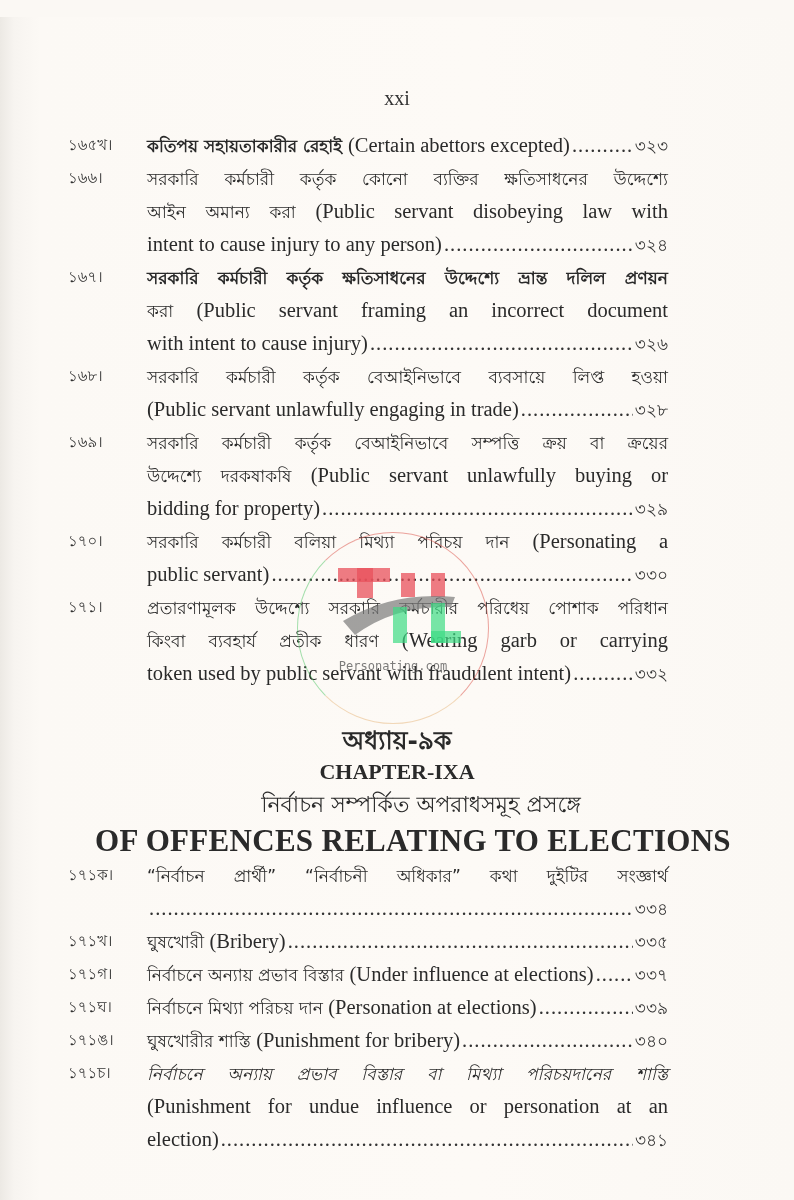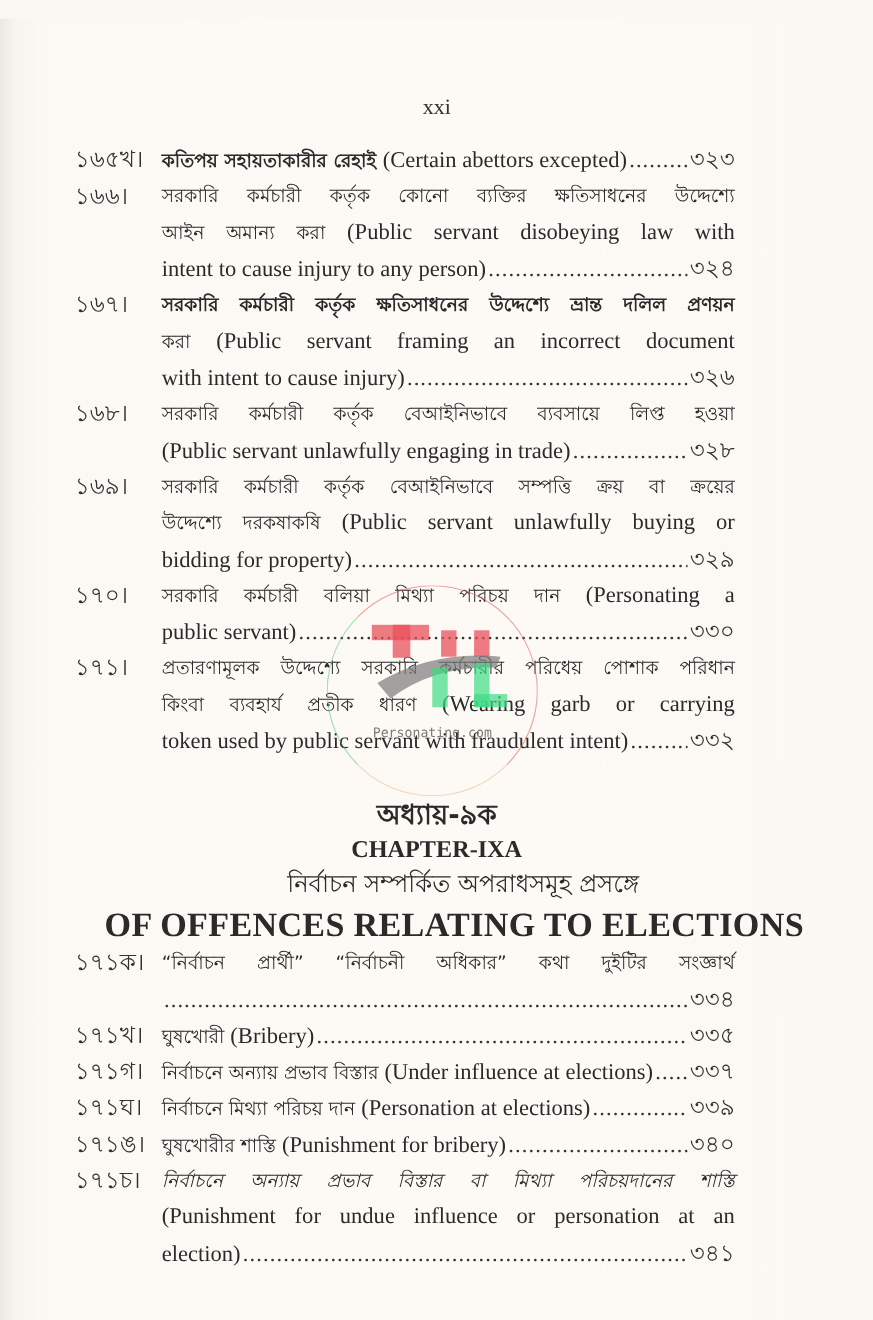--- a/index.html
+++ b/index.html
@@ -18,37 +18,37 @@
     position: absolute; top: 70px; left: 0; width: 794px; text-align: center;
     font-size: 20px; color: #333;
   }
   .toc { position: absolute; left: 68px; width: 600px; }
   .entry { position: relative; }
   .line {
     height: 33px; line-height: 33px; font-size: 20.5px; white-space: nowrap;
     position: relative;
   }
   .num {
-    position: absolute; left: 0; top: 0; font-size: 21px; color: #333;
+    position: absolute; left: 0; top: 0; font-size: 15px; color: #333;
   }
   .text-line {
     position: absolute; left: 79px; right: 0; top: 0;
     display: flex; align-items: baseline;
   }
   .justify { text-align: justify; text-align-last: justify; display: block; }
   .bn { font-family: "DejaVu Sans", sans-serif; font-size: 17px; }
   .bold-bn { font-weight: bold; }
   .leader {
     flex: 1; overflow: hidden; white-space: nowrap; margin: 0 2px;
     color: #333; letter-spacing: 1px;
   }
   .leader::after {
     content: "........................................................................................................................................................................";
   }
-  .pg { font-family: "DejaVu Sans", sans-serif; font-size: 21px; color: #333; }
+  .pg { font-family: "DejaVu Sans", sans-serif; font-size: 17px; color: #333; }
   .chapter-block { position: absolute; left: 0; width: 794px; text-align: center; }
   .ch-bn { font-family: "DejaVu Sans", sans-serif; font-weight: bold; font-size: 25px; }
   .ch-en { font-weight: bold; font-size: 22px; }
   .ch-title-bn { font-family: "DejaVu Sans", sans-serif; font-size: 22px; padding-left: 48px; }
   .ch-title-en { font-weight: bold; font-size: 31px; letter-spacing: 0.3px; margin-left: 32px; }
   .watermark {
     position: absolute; left: 297px; top: 515px; width: 190px; height: 190px;
     border-radius: 50%;
     border: 1.5px solid rgba(220,90,80,0.55);
     border-left-color: rgba(90,200,110,0.55);

